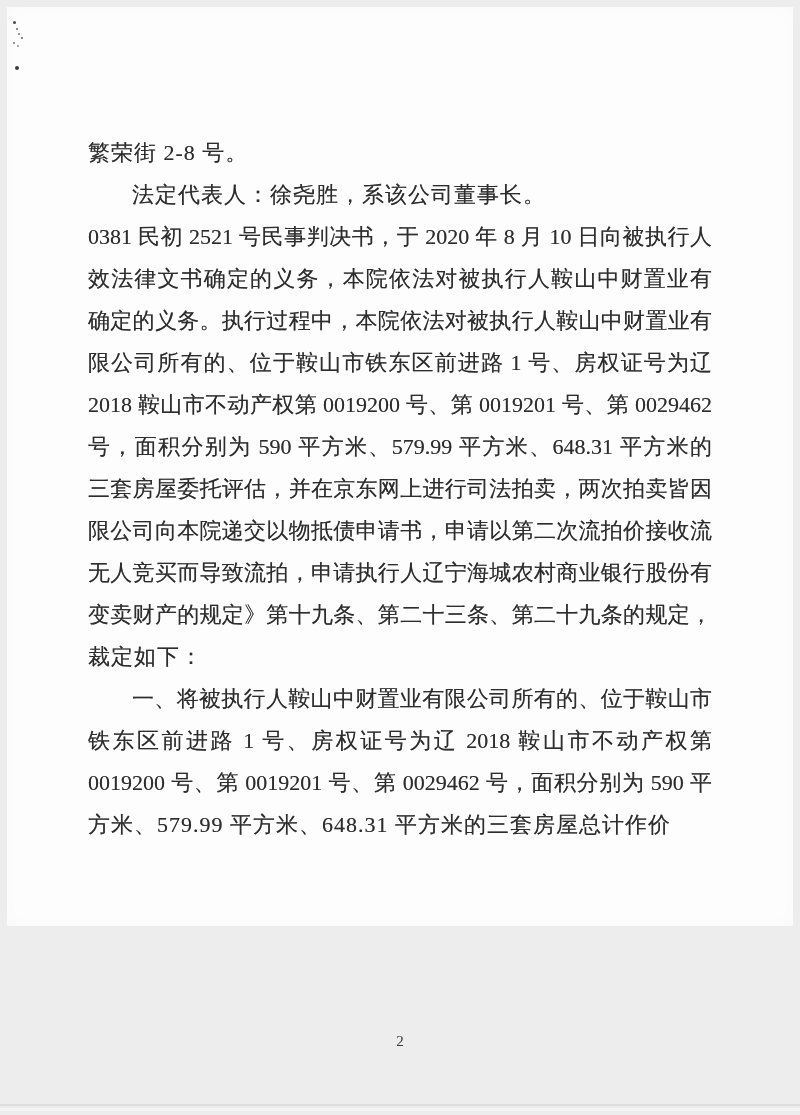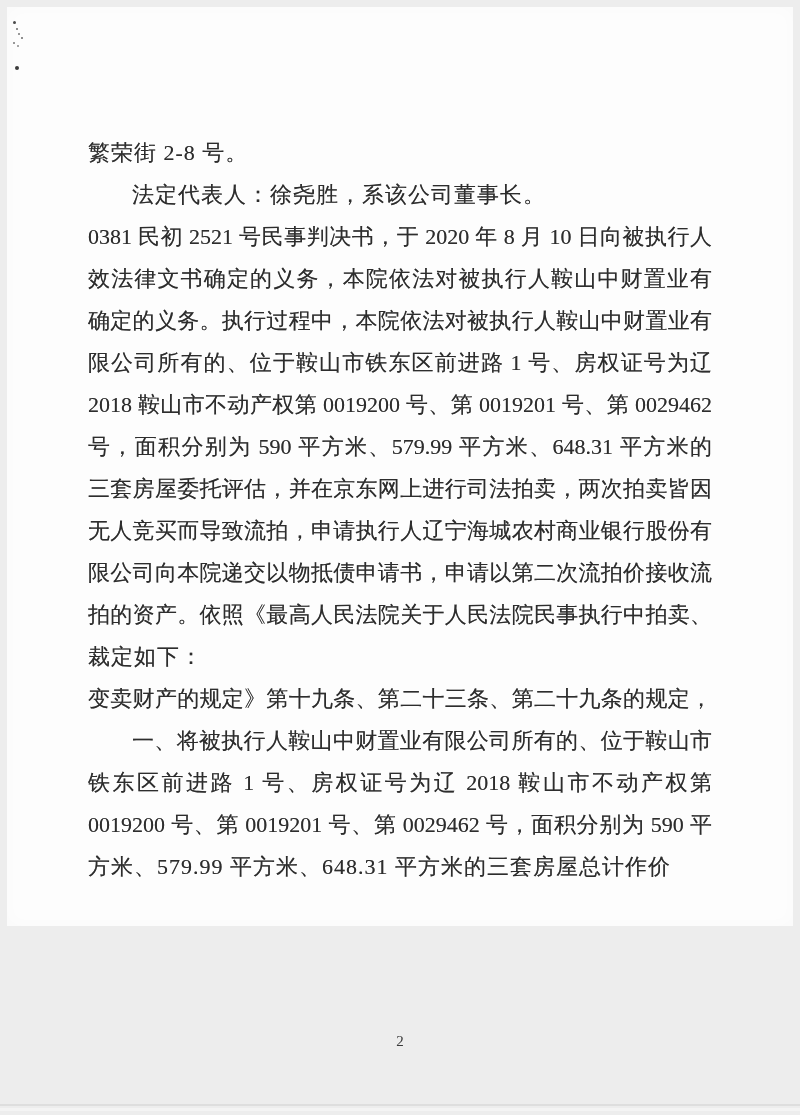--- a/index.html
+++ b/index.html
@@ -102,25 +102,24 @@
     <div class="doc-body" id="doc-body">
         <div class="line">繁荣街 2-8 号。</div>
         <div class="line para">法定代表人：徐尧胜，系该公司董事长。</div>
         <div class="line just">0381 民初 2521 号民事判决书，于 2020 年 8 月 10 日向被执行人</div>
         <div class="line just">效法律文书确定的义务，本院依法对被执行人鞍山中财置业有</div>
         <div class="line just">确定的义务。执行过程中，本院依法对被执行人鞍山中财置业有</div>
         <div class="line just">限公司所有的、位于鞍山市铁东区前进路 1 号、房权证号为辽</div>
         <div class="line just">2018 鞍山市不动产权第 0019200 号、第 0019201 号、第 0029462</div>
         <div class="line just">号，面积分别为 590 平方米、579.99 平方米、648.31 平方米的</div>
         <div class="line just">三套房屋委托评估，并在京东网上进行司法拍卖，两次拍卖皆因</div>
+        <div class="line just">限公司向本院递交以物抵债申请书，申请以第二次流拍价接收流</div>
         <div class="line just">无人竞买而导致流拍，申请执行人辽宁海城农村商业银行股份有</div>
-        <div class="line just">限公司向本院递交以物抵债申请书，申请以第二次流拍价接收流</div>
-        <div class="line just">拍的资产。依照《最高人民法院关于人民法院民事执行中拍卖、</div>
+        <div class="line just">变卖财产的规定》第十九条、第二十三条、第二十九条的规定，</div>
         <div class="line">裁定如下：</div>
-        <div class="line just">变卖财产的规定》第十九条、第二十三条、第二十九条的规定，</div>
         <div class="line just para">一、将被执行人鞍山中财置业有限公司所有的、位于鞍山市</div>
         <div class="line just">铁东区前进路 1 号、房权证号为辽 2018 鞍山市不动产权第</div>
         <div class="line just">0019200 号、第 0019201 号、第 0029462 号，面积分别为 590 平</div>
         <div class="line">方米、579.99 平方米、648.31 平方米的三套房屋总计作价</div>
       </div>
     <div class="page-number">2</div>
   </div>
   <div class="edge-line"></div>
   <div class="edge-strip"></div>
 </div>

